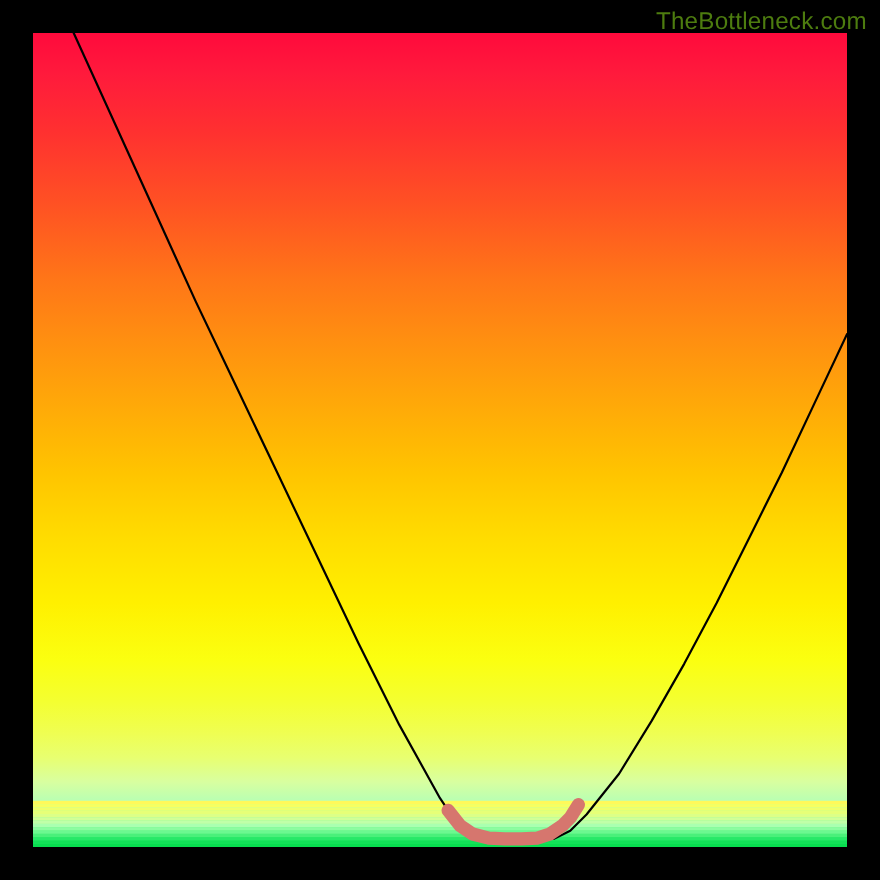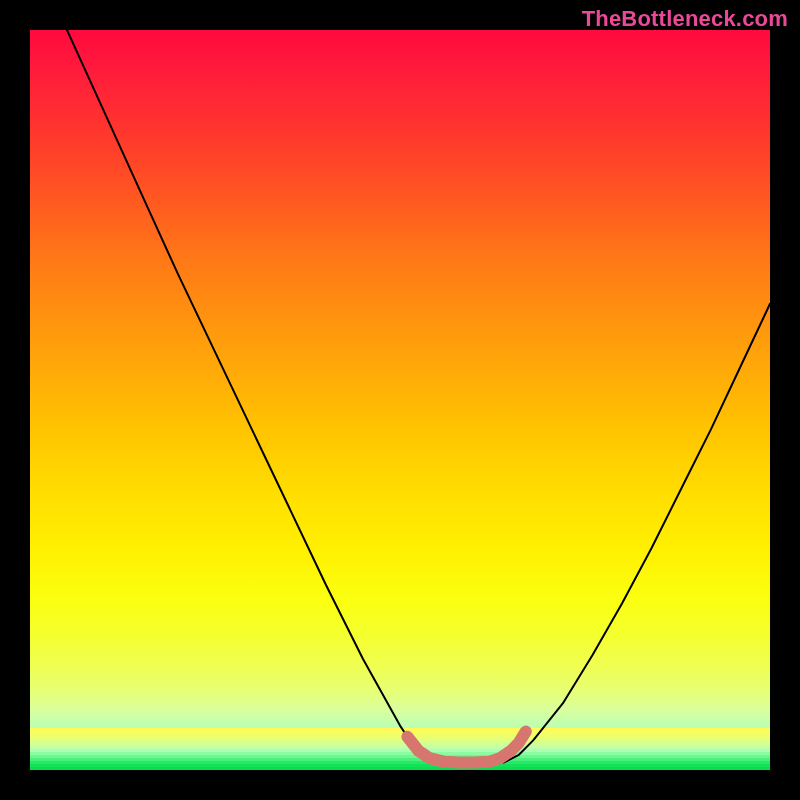--- a/index.html
+++ b/index.html
@@ -48,23 +48,23 @@
     flex-direction: column;
     justify-content: flex-end;
   }
   .stripe {
     width: 100%;
   }
   .watermark {
     position: absolute;
     top: 6px;
     right: 12px;
-    color: #ec4899;
+    color: #4d7c0f;
     font-size: 22px;
-    font-weight: 700;
+    font-weight: 400;
     letter-spacing: 0.2px;
     z-index: 10;
   }
   svg.curves {
     position: absolute;
     left: 0;
     top: 0;
     width: 100%;
     height: 100%;
     z-index: 5;

